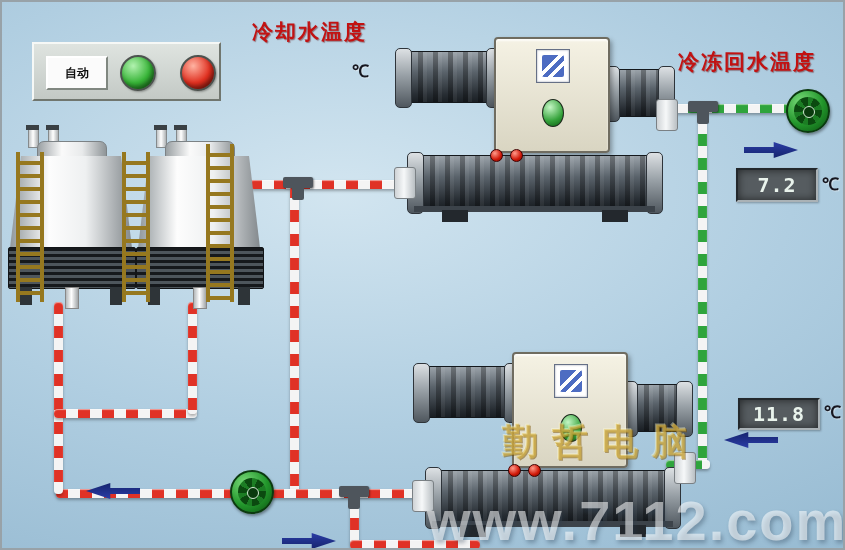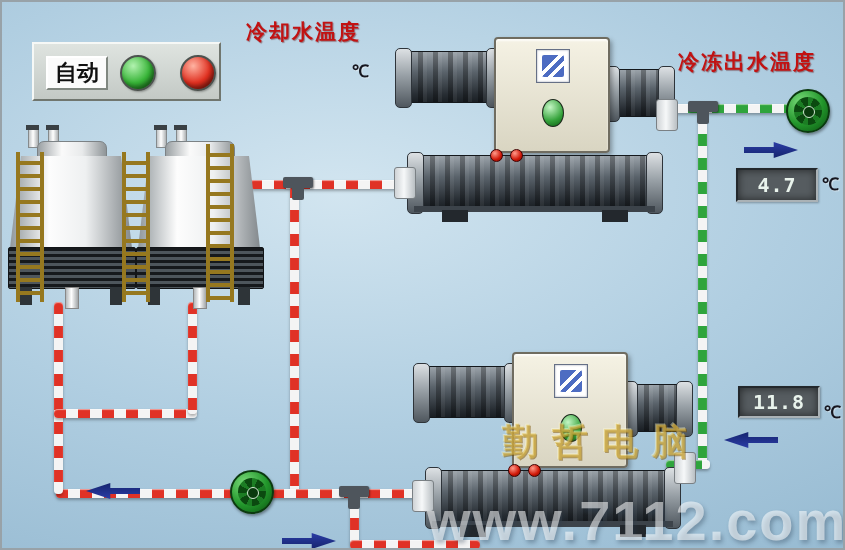--- a/index.html
+++ b/index.html
@@ -20,21 +20,21 @@
   .flow-arrow{position:absolute;width:54px;height:16px;z-index:3;
     background:linear-gradient(180deg,#2b3da6,#15246e);
     clip-path:polygon(0 32%,55% 32%,55% 0,100% 50%,55% 100%,55% 68%,0 68%);
     filter:drop-shadow(1px 1px 1px rgba(0,0,0,.35));}
   .flow-arrow.left{transform:rotate(180deg);}
   
   .panel{position:absolute;left:30px;top:40px;width:185px;height:55px;z-index:6;
     background:linear-gradient(180deg,#dfe4e0,#c3c9c5);border:2px solid;border-color:#f6f8f6 #70766f #70766f #f6f8f6;}
   .auto-btn{position:absolute;left:12px;top:12px;width:58px;height:30px;background:#fbfbfb;
     border:2px solid;border-color:#ffffff #808780 #808780 #ffffff;
-    font-size:22px;font-weight:bold;color:#101010;display:flex;align-items:center;justify-content:center;cursor:pointer;}
+    font-size:12px;font-weight:bold;color:#101010;display:flex;align-items:center;justify-content:center;cursor:pointer;}
   .lamp{position:absolute;top:11px;width:32px;height:32px;border-radius:50%;border:2px solid #4c524e;box-shadow:inset -2px -3px 4px rgba(0,0,0,.35),1px 1px 2px rgba(0,0,0,.3);cursor:pointer;}
   .lamp.green{left:86px;background:radial-gradient(circle at 35% 28%,#b2f2b0,#37b437 55%,#115f13);}
   .lamp.red{left:146px;background:radial-gradient(circle at 35% 28%,#ffb3a2,#e03020 55%,#6f0e06);}
   
   .red-label{position:absolute;font-weight:bold;font-size:21px;color:#c21212;letter-spacing:2px;white-space:nowrap;z-index:6;text-shadow:1px 1px 1px rgba(90,0,0,.45);}
   .status-label{font-size:23px;letter-spacing:6px;}
   .lcd{position:absolute;background:#565c60;border:2px solid;border-color:#23282c #aab2b6 #aab2b6 #23282c;z-index:6;
     box-shadow:inset 0 0 8px rgba(0,0,0,.6),1px 1px 2px rgba(0,0,0,.3);
     display:flex;align-items:center;justify-content:center;
     font-family:"DejaVu Sans Mono",monospace;font-weight:bold;color:#e9f3ec;font-size:20px;letter-spacing:1px;}
@@ -213,27 +213,27 @@
     <div class="pump-blades"></div>
     <div class="pump-hub"></div>
   </div>
 
   <div class="panel">
     <div class="auto-btn">自动</div>
     <div class="lamp green"></div>
     <div class="lamp red"></div>
   </div>
 
-  <div class="red-label" style="left:244px;top:16px;">冷却水温度</div>
+  <div class="red-label" style="left:250px;top:16px;">冷却水温度</div>
   <div class="unit" style="left:350px;top:57px;">℃</div>
 
-  <div class="red-label" style="left:676px;top:46px;">冷冻出水温度</div>
-  <div class="lcd" style="left:734px;top:166px;width:78px;height:30px;">4.7</div>
+  <div class="red-label" style="left:676px;top:46px;">冷冻回水温度</div>
+  <div class="lcd" style="left:734px;top:166px;width:78px;height:30px;">7.2</div>
   <div class="unit" style="left:820px;top:170px;">℃</div>
 
-  <div class="lcd" style="left:736px;top:384px;width:78px;height:28px;">11.8</div>
+  <div class="lcd" style="left:736px;top:396px;width:78px;height:28px;">11.8</div>
   <div class="unit" style="left:822px;top:398px;">℃</div>
 
 
   <div class="wm wm-brand">勤哲电脑</div>
   <div class="wm wm-url">www.7112.com</div>
 
 </div>
 
 </body></html>

